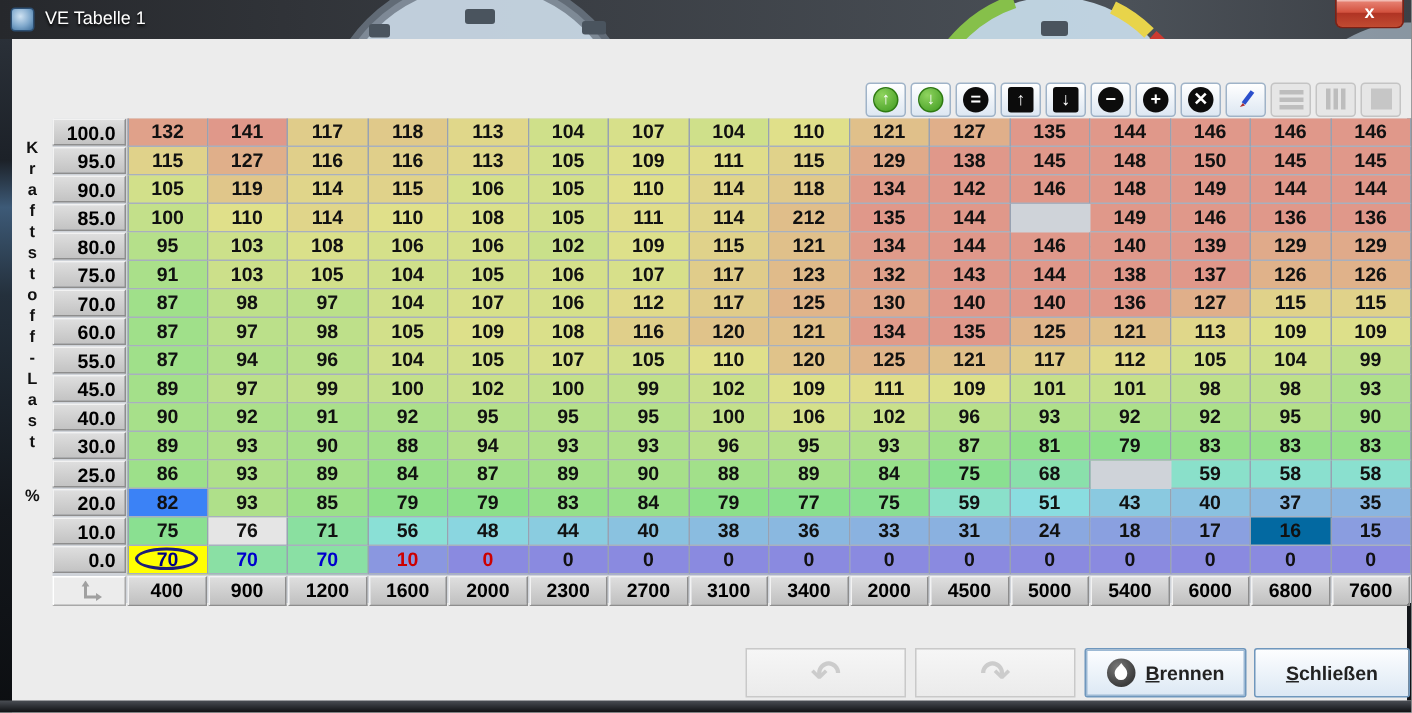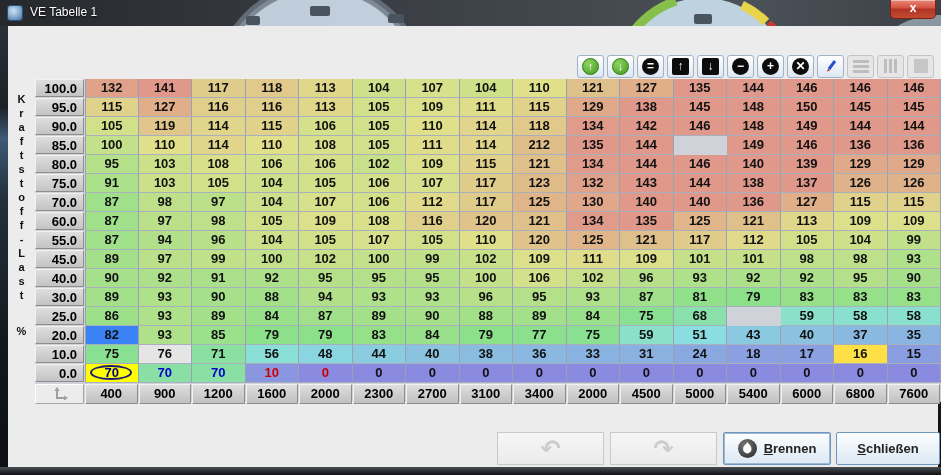--- a/index.html
+++ b/index.html
@@ -419,21 +419,21 @@
       <div class="cell" style="background: rgb(138, 214, 224);">48</div>
       <div class="cell" style="background: rgb(138, 204, 224);">44</div>
       <div class="cell" style="background: rgb(138, 194, 224);">40</div>
       <div class="cell" style="background: rgb(138, 188, 224);">38</div>
       <div class="cell" style="background: rgb(138, 184, 224);">36</div>
       <div class="cell" style="background: rgb(138, 178, 224);">33</div>
       <div class="cell" style="background: rgb(138, 177, 224);">31</div>
       <div class="cell" style="background: rgb(138, 168, 224);">24</div>
       <div class="cell" style="background: rgb(138, 160, 224);">18</div>
       <div class="cell" style="background: rgb(138, 160, 224);">17</div>
-      <div class="cell" style="background: #fde047;">16</div>
+      <div class="cell" style="background: #0369a1;">16</div>
       <div class="cell" style="background: rgb(138, 157, 224);">15</div>
       <div class="rowlab">0.0</div>
       <div class="cell c0" style="background: rgb(255, 255, 0); color: rgb(0, 0, 128);">70<span class="ellipse"></span></div>
       <div class="cell" style="background: rgb(138, 224, 164); color: rgb(0, 0, 205);">70</div>
       <div class="cell" style="background: rgb(138, 224, 164); color: rgb(0, 0, 205);">70</div>
       <div class="cell" style="background: rgb(138, 151, 224); color: rgb(205, 0, 0);">10</div>
       <div class="cell" style="background: rgb(138, 138, 224); color: rgb(205, 0, 0);">0</div>
       <div class="cell" style="background: rgb(138, 138, 224);">0</div>
       <div class="cell" style="background: rgb(138, 138, 224);">0</div>
       <div class="cell" style="background: rgb(138, 138, 224);">0</div>

